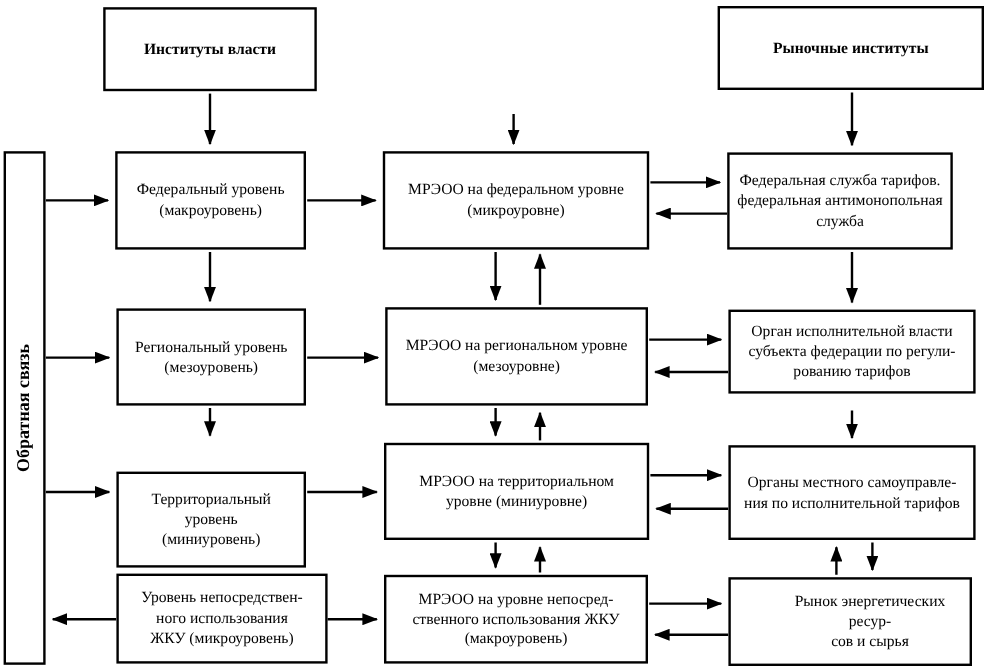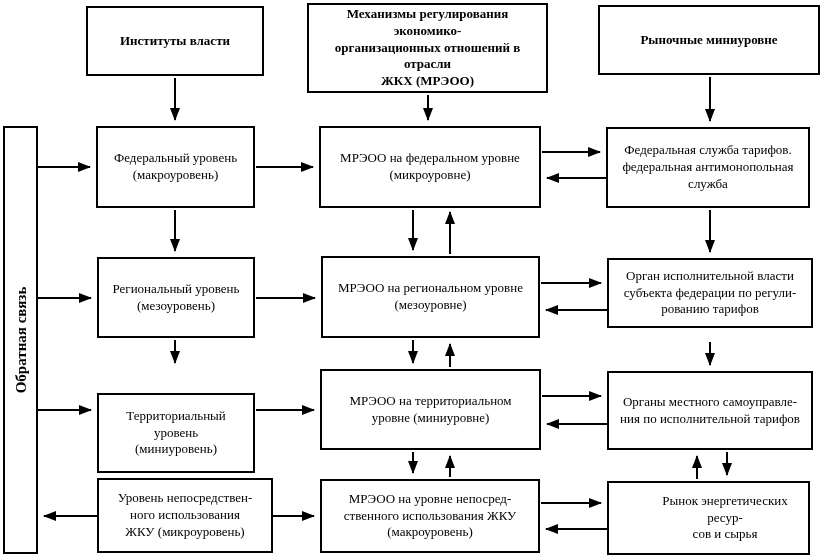--- a/index.html
+++ b/index.html
@@ -23,21 +23,21 @@
     transform:translate(-50%,-50%) rotate(-90deg);
     white-space:nowrap;font-weight:bold;font-size:15px;
   }
   
   #h-left   {left:86px; top:6px; width:178px;height:70px;}
   #h-center {left:307px;top:3px; width:241px;height:90px;}
   #h-right  {left:598px;top:5px; width:222px;height:70px;}
   
   #r1-left  {left:96px; top:126px;width:159px;height:82px;}
   #r1-center{left:319px;top:126px;width:222px;height:82px;}
-  #r1-right {left:606px;top:127px;width:204px;height:81px;}
+  #r1-right {left:606px;top:127px;width:188px;height:81px;}
   
   #r2-left  {left:97px; top:257px;width:158px;height:81px;}
   #r2-center{left:321px;top:256px;width:219px;height:82px;}
   #r2-right {left:607px;top:258px;width:206px;height:70px;}
   
   #r3-left  {left:97px; top:369px;width:158px;height:80px;margin-top:24px;}
   #r3-center{left:320px;top:369px;width:221px;height:81px;}
   #r3-right {left:607px;top:371px;width:206px;height:79px;}
   
   #r4-left  {left:97px; top:478px;width:176px;height:75px;}
@@ -97,24 +97,21 @@
       <line x1="607" y1="424" x2="547" y2="424" marker-end="url(#ah)"></line>
       <line x1="607" y1="529" x2="546" y2="529" marker-end="url(#ah)"></line>
     </g>
   </svg>
 
   <div class="vbar">
     <span class="vtxt">Обратная связь</span>
   </div>
 
   <div class="box hdr" id="h-left">Институты власти</div>
-  <div class="box hdr" id="h-center">Механизмы регулирования экономико-
-организационных отношений в отрасли
-ЖКХ (МРЭОО)</div>
-  <div class="box hdr" id="h-right">Рыночные миниуровне</div>
+  <div class="box hdr" id="h-right">Рыночные институты</div>
 
   <div class="box" id="r1-left">Федеральный уровень
 (макроуровень)</div>
   <div class="box" id="r1-center">МРЭОО на федеральном уровне
 (микроуровне)</div>
   <div class="box" id="r1-right">Федеральная служба тарифов.
 федеральная антимонопольная
 служба</div>
 
   <div class="box" id="r2-left">Региональный уровень

